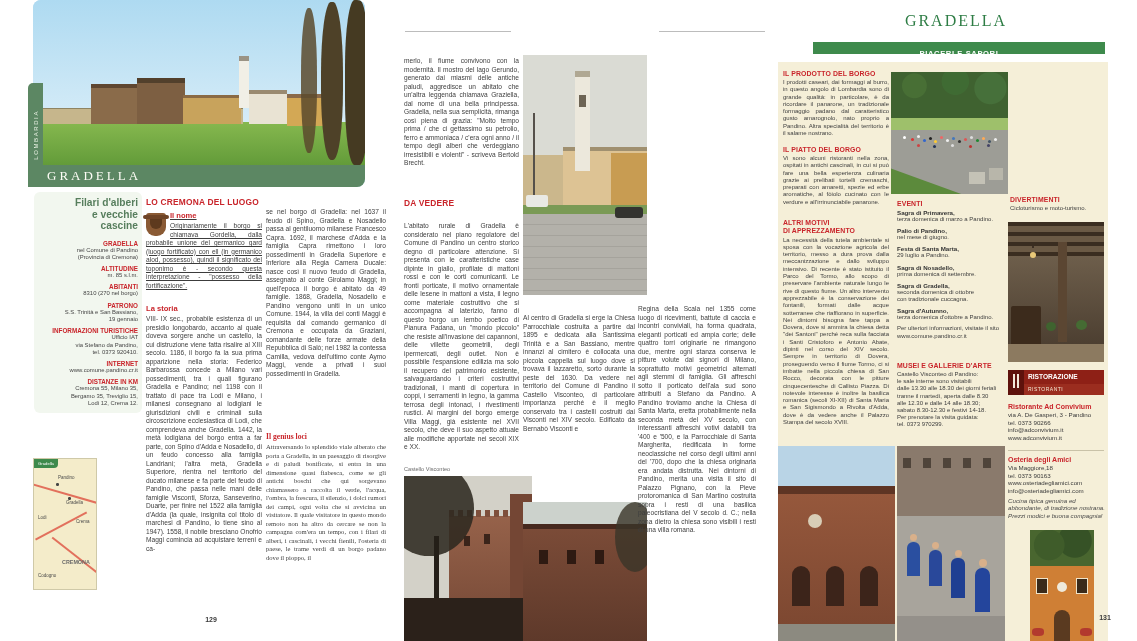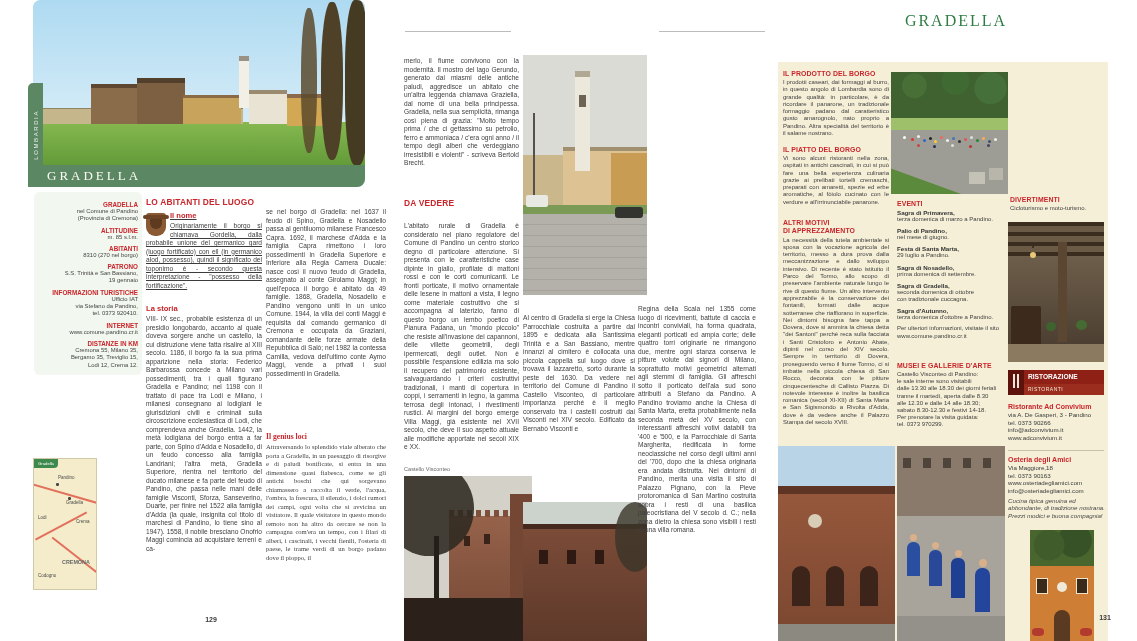--- a/index.html
+++ b/index.html
@@ -79,20 +79,23 @@
     <div class="abs" style="left:312px;top:0;width:24px;height:165px;background:#453a22;border-radius:40%;"></div>
     <div class="band">
       <span>GRADELLA</span>
     </div>
   </div>
   <div class="abs" id="lombardia">
     <span>LOMBARDIA</span>
   </div>
 
   <div class="abs" id="infobox">
+    <div class="tagline pre">Filari d'alberi
+e vecchie
+cascine</div>
     <div>
         <div class="ib-label">GRADELLA</div>
         <div class="ib-value pre">nel Comune di Pandino
 (Provincia di Cremona)</div>
       </div>
     <div>
         <div class="ib-label">ALTITUDINE</div>
         <div class="ib-value pre">m. 85 s.l.m.</div>
       </div>
     <div>
@@ -130,21 +133,21 @@
     <div class="dot" style="left:22px;top:24px;"></div>
     <div class="dot" style="left:34px;top:38px;"></div>
     <div class="lbl" style="left:24px;top:16px;">Pandino</div>
     <div class="lbl" style="left:32px;top:41px;">Gradella</div>
     <div class="lbl" style="left:42px;top:60px;">Crema</div>
     <div class="lbl" style="left:4px;top:56px;">Lodi</div>
     <div class="lbl" style="left:4px;top:114px;">Codogno</div>
     <div class="lbl" style="left:28px;top:100px;font-weight:bold;font-size:5.4px;color:#6a6a6a;">CREMONA</div>
   </div>
 
-  <div class="abs h-red-lg" style="left:146px;top:197px;width:130px;">LO ABITANTI DEL LUOGO</div>
+  <div class="abs h-red-lg" style="left:146px;top:197px;width:130px;">LO CREMONA DEL LUOGO</div>
 
   <div class="abs" style="left:146px;top:211px;width:116px;text-decoration:underline;">
     <div class="crest"></div>
     <div class="h-red-md">Il nome</div>
     <div class="txt">Originariamente il borgo si chiamava Gordella, dalla probabile unione del germanico gard (luogo fortificato) con ell (in germanico alod, possesso), quindi il significato del toponimo è - secondo questa interpretazione - "possesso della fortificazione".</div>
   </div>
 
   <div class="abs" style="left:146px;top:304px;width:116px;">
     <div class="h-red-md">La storia</div>
     <div class="txt">VIII- IX sec., probabile esistenza di un presidio longobardo, accanto al quale doveva sorgere anche un castello, la cui distruzione viene fatta risalire al XIII secolo. 1186, il borgo fa la sua prima apparizione nella storia: Federico Barbarossa concede a Milano vari possedimenti, tra i quali figurano Gradella e Pandino; nel 1198 con il trattato di pace tra Lodi e Milano, i milanesi consegnano ai lodigiani le giurisdizioni civili e criminali sulla circoscrizione ecclesiastica di Lodi, che comprendeva anche Gradella. 1442, la metà lodigiana del borgo entra a far parte, con Spino d'Adda e Nosadello, di un feudo concesso alla famiglia Landriani; l'altra metà, Gradella Superiore, rientra nel territorio del ducato milanese e fa parte del feudo di Pandino, che passa nelle mani delle famiglie Visconti, Sforza, Sanseverino, Duarte, per finire nel 1522 alla famiglia d'Adda (la quale, insignita col titolo di marchesi di Pandino, lo tiene sino al 1947). 1558, il nobile bresciano Onofrio Maggi comincia ad acquistare terreni e ca-</div>
@@ -202,20 +205,23 @@
     <div class="abs" style="left:0;top:22px;width:124px;height:5px;background:#46291e;"></div>
     <div class="abs" style="left:16px;top:48px;width:9px;height:14px;background:#2e1a12;"></div>
     <div class="abs" style="left:44px;top:48px;width:9px;height:14px;background:#2e1a12;"></div>
     <div class="abs" style="left:72px;top:48px;width:9px;height:14px;background:#2e1a12;"></div>
     <div class="abs" style="left:92px;top:0;width:40px;height:70px;background:#3a3428;border-radius:50%;opacity:.8;"></div>
   </div>
 
   <div class="abs txt" style="left:638px;top:305px;width:118px;">Regina della Scala nel 1355 come luogo di ricevimenti, battute di caccia e incontri conviviali, ha forma quadrata, eleganti porticati ed ampia corte; delle quattro torri originarie ne rimangono due, mentre ogni stanza conserva le pitture volute dai signori di Milano, soprattutto motivi geometrici alternati agli stemmi di famiglia. Gli affreschi sotto il porticato dell'ala sud sono attribuiti a Stefano da Pandino. A Pandino troviamo anche la Chiesa di Santa Marta, eretta probabilmente nella seconda metà del XV secolo, con interessanti affreschi votivi databili tra '400 e '500, e la Parrocchiale di Santa Margherita, riedificata in forme neoclassiche nel corso degli ultimi anni del '700, dopo che la chiesa originaria era andata distrutta. Nei dintorni di Pandino, merita una visita il sito di Palazzo Pignano, con la Pieve protoromanica di San Martino costruita sopra i resti di una basilica paleocristiana del V secolo d. C.; nella zona dietro la chiesa sono visibili i resti di una villa romana.</div>
 
   <div class="abs" id="r-title">GRADELLA</div>
+  <div class="abs" id="r-band">
+    <span>PIACERI E SAPORI</span>
+  </div>
   <div class="abs" id="r-cream"></div>
 
   <div class="abs" style="left:783px;top:70px;width:106px;">
     <div class="h-red-sm">IL PRODOTTO DEL BORGO</div>
     <div class="txt-sm">I prodotti caseari, dai formaggi al burro, in questo angolo di Lombardia sono di grande qualità: in particolare, è da ricordare il panarone, un tradizionale formaggio padano dal caratteristico gusto amarognolo, nato proprio a Pandino. Altra specialità del territorio è il salame nostrano.</div>
   </div>
 
   <div class="abs" style="left:783px;top:146px;width:106px;">
     <div class="h-red-sm">IL PIATTO DEL BORGO</div>
     <div class="txt-sm">Vi sono alcuni ristoranti nella zona, ospitati in antichi cascinali, in cui si può fare una bella esperienza culinaria grazie ai prelibati tortelli cremaschi, preparati con amaretti, spezie ed erbe aromatiche, al fòiolo cucinato con le verdure e all'irrinunciabile panarone.</div>

